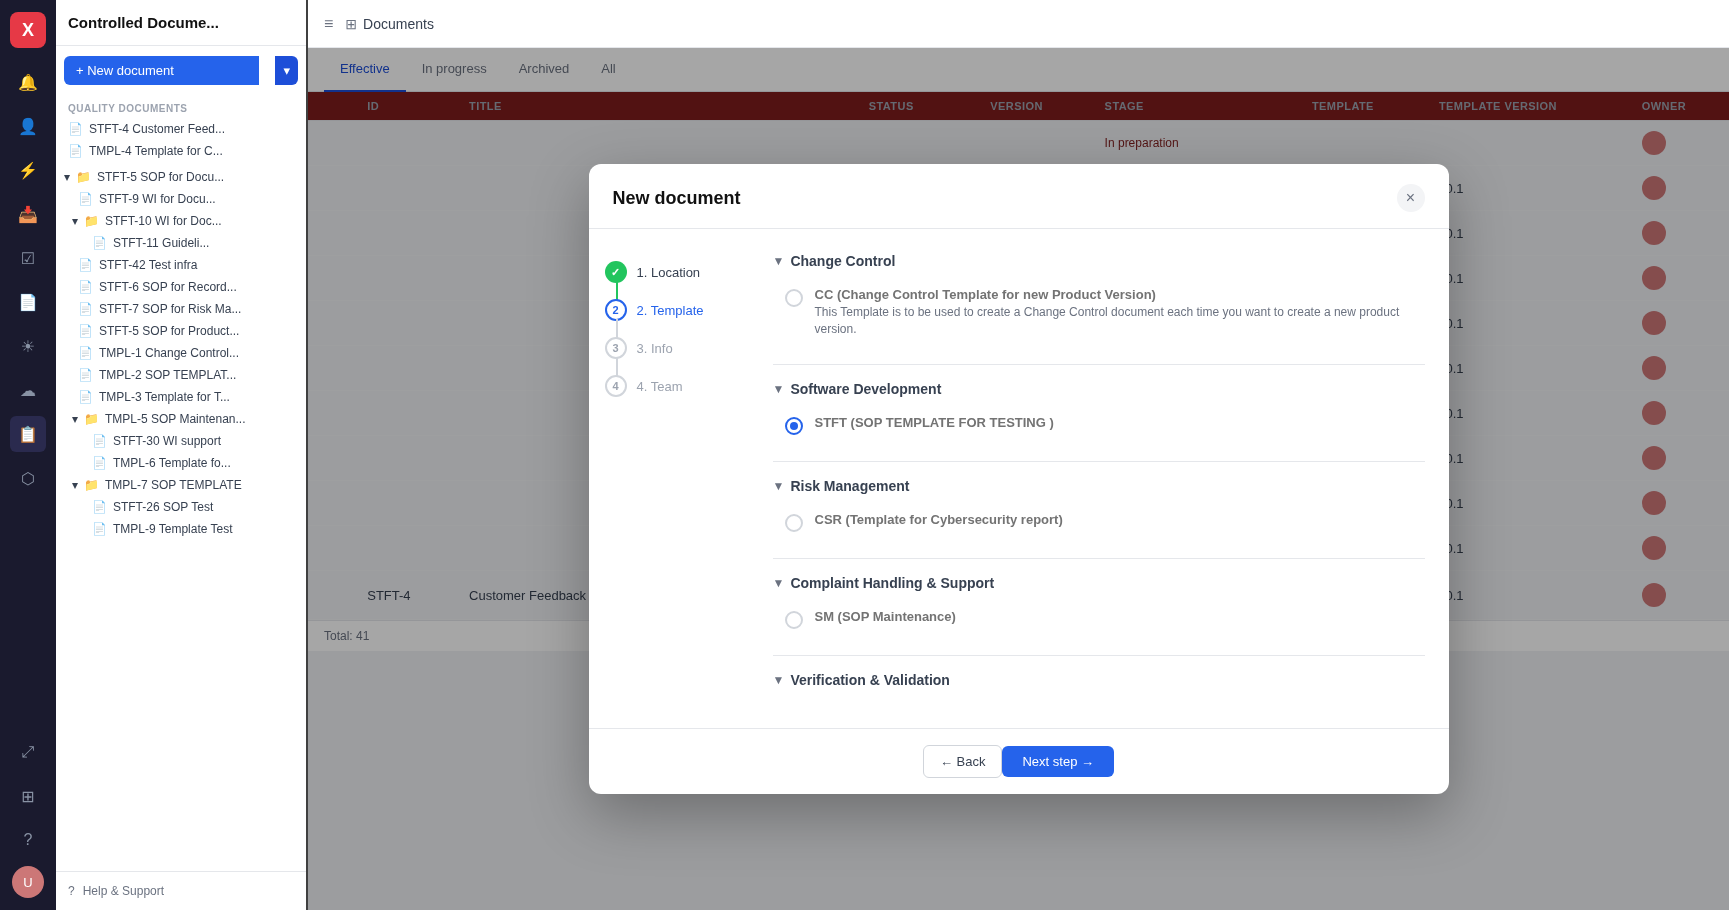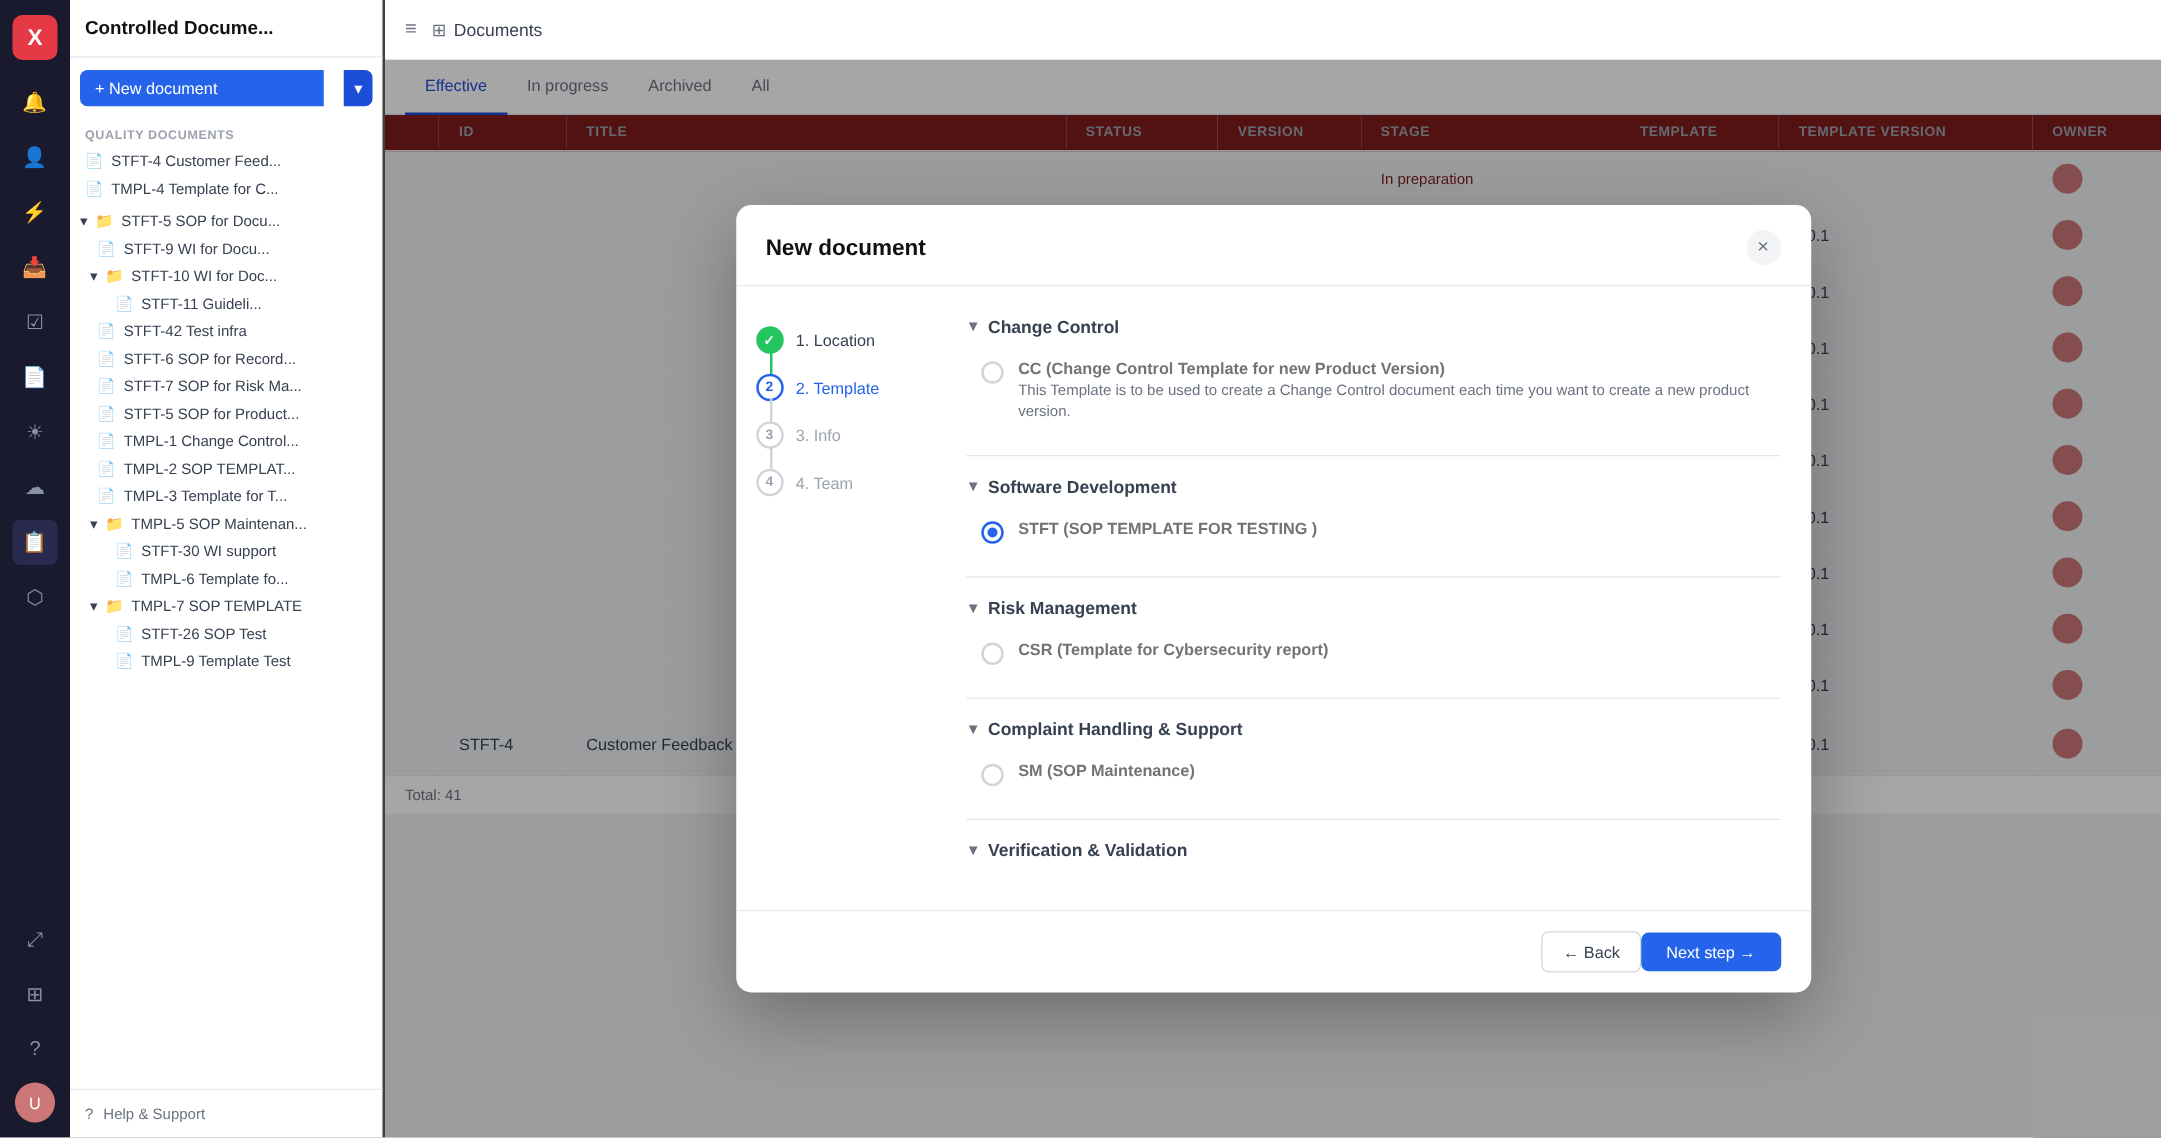--- a/index.html
+++ b/index.html
@@ -71,21 +71,21 @@
     .template-section { margin-bottom: 16px; }
     .section-header { display: flex; align-items: center; gap: 6px; font-size: 14px; font-weight: 600; color: #374151; padding: 8px 0; cursor: pointer; }
     .section-header .chevron { font-size: 12px; color: #6b7280; }
     .template-option { display: flex; align-items: flex-start; gap: 12px; padding: 10px 12px; border-radius: 8px; cursor: pointer; }
     .radio-circle { width: 18px; height: 18px; border-radius: 50%; border: 2px solid #d1d5db; margin-top: 2px; flex-shrink: 0; display: flex; align-items: center; justify-content: center; }
     .radio-circle.selected { border-color: #2563eb; background: white; }
     .radio-circle.selected::after { content: ''; width: 8px; height: 8px; border-radius: 50%; background: #2563eb; }
     .template-name { font-size: 13px; font-weight: 600; color: #737373; }
     .template-desc { font-size: 12px; color: #6b7280; margin-top: 2px; line-height: 1.4; }
     .section-divider { height: 1px; background: #e5e7eb; margin: 8px 0; }
-    .modal-footer { padding: 16px 24px; border-top: 1px solid #e5e7eb; display: flex; align-items: center; justify-content: flex-end; }
+    .modal-footer { padding: 16px 24px; border-top: 1px solid #e5e7eb; display: flex; align-items: center; justify-content: center; }
     .btn-back { display: flex; align-items: center; gap: 6px; padding: 8px 16px; border: 1px solid #d1d5db; border-radius: 6px; background: white; font-size: 13px; color: #374151; cursor: pointer; font-weight: 500; }
     .btn-next { display: flex; align-items: center; gap: 6px; padding: 8px 20px; border-radius: 6px; background: #2563eb; color: white; border: none; font-size: 13px; font-weight: 500; cursor: pointer; }
   </style>
 </head>
 <body>
 
 <div class="sidebar">
   <div class="sidebar-logo">X</div>
   <div class="sidebar-icon">🔔</div>
   <div class="sidebar-icon">👤</div>

